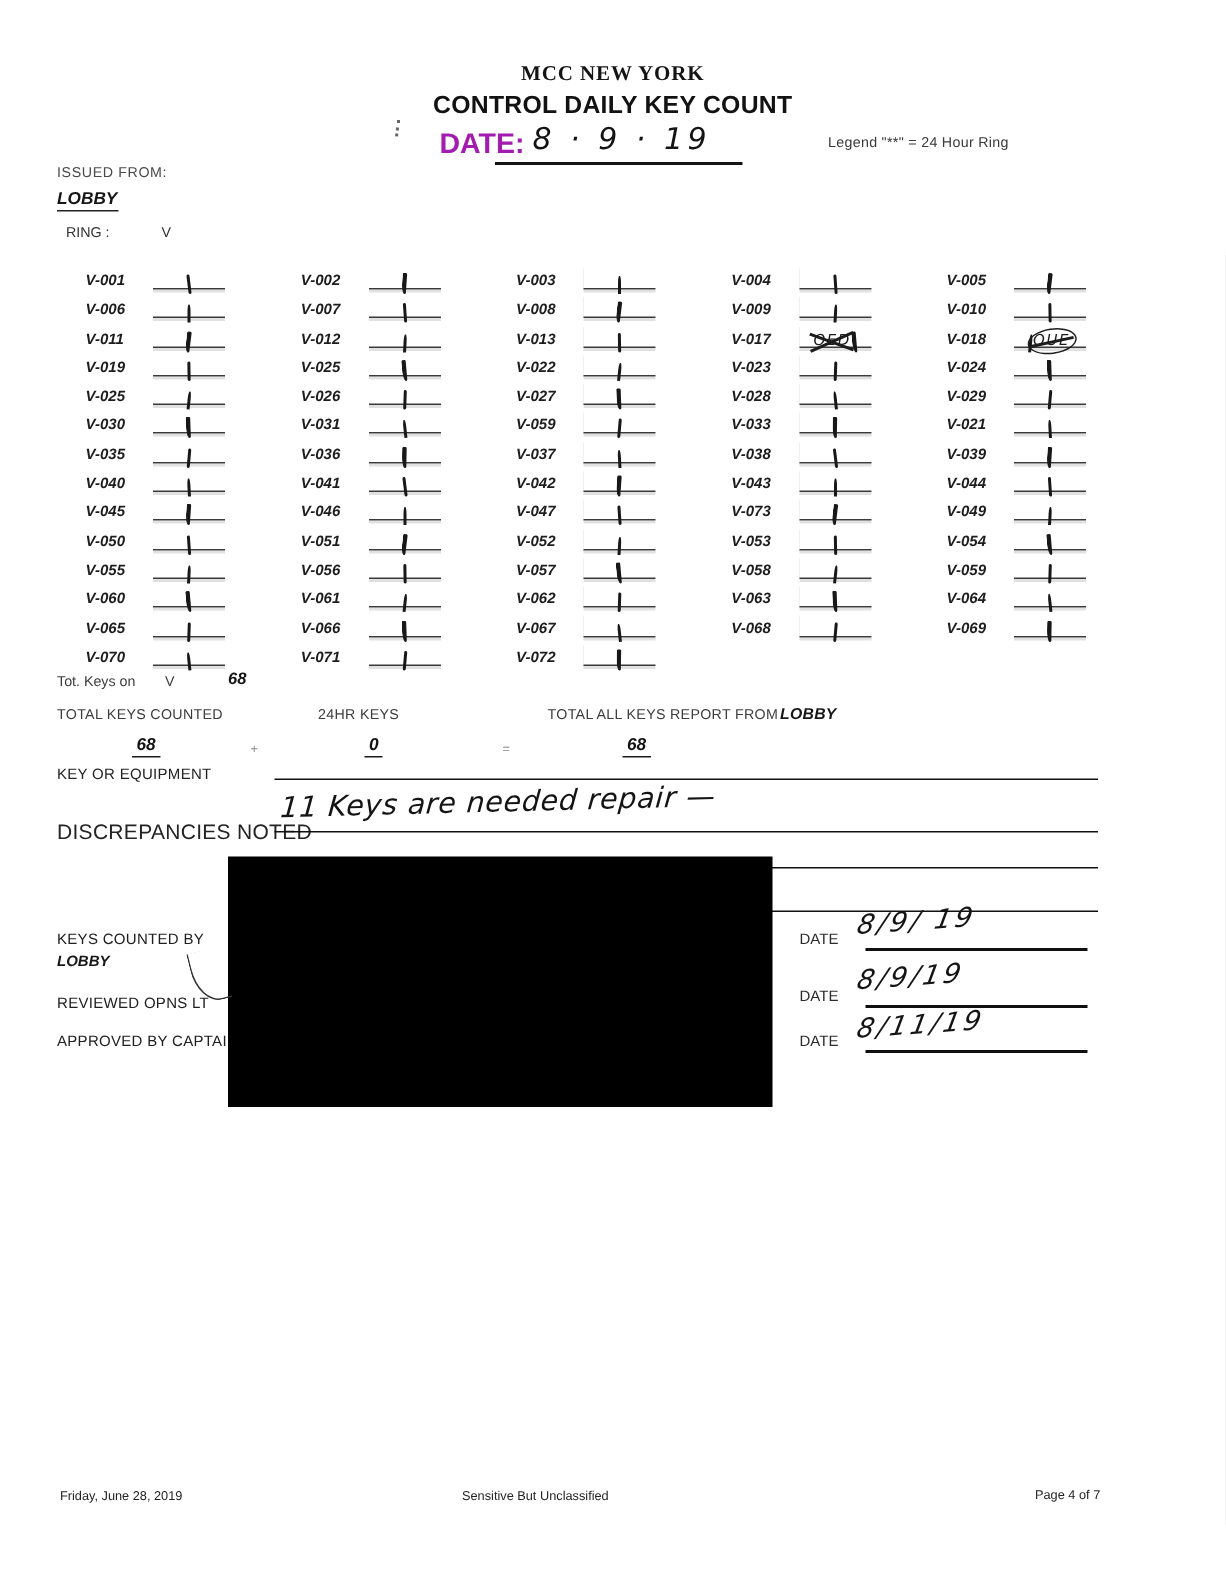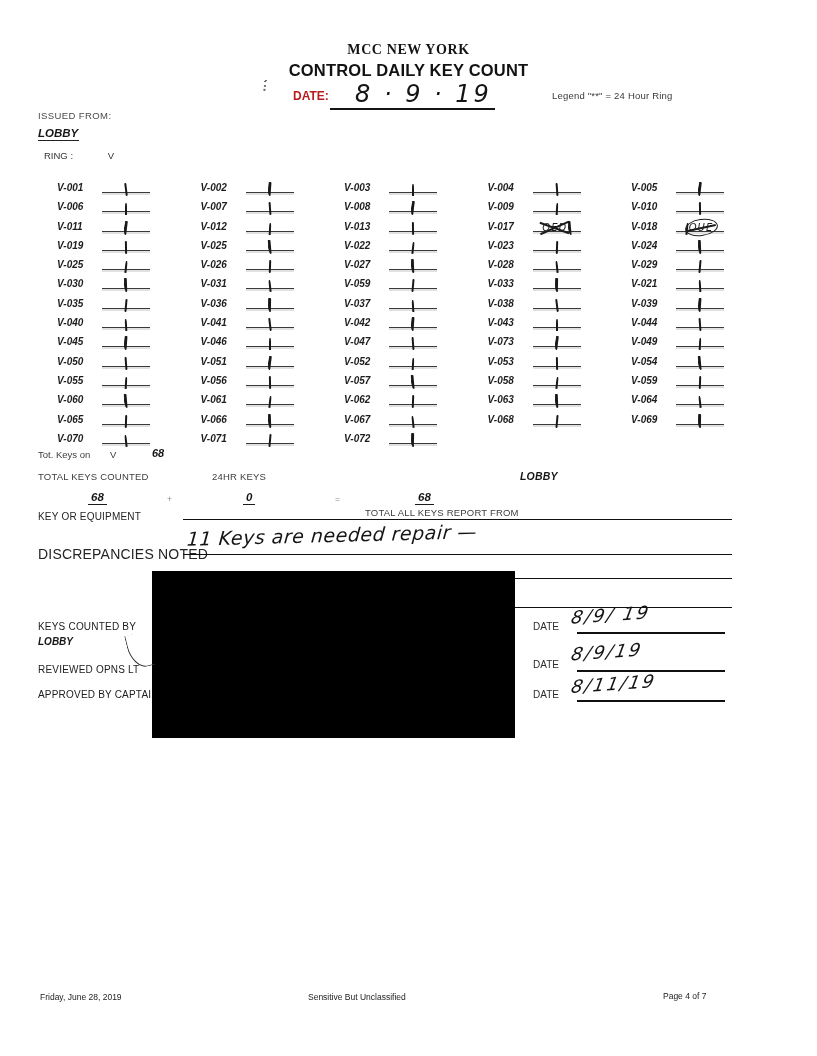--- a/index.html
+++ b/index.html
@@ -5,22 +5,22 @@
   html,body{margin:0;padding:0;background:#e8e8e8;}
   .page{position:relative;width:817px;height:1056px;margin:0 auto;background:#ffffff;
         font-family:"Liberation Sans",sans-serif;color:#1f1f1f;overflow:hidden;}
   .abs{position:absolute;}
 
   
   .title1{top:42px;left:0;width:100%;text-align:center;
           font-family:"Liberation Serif",serif;font-weight:bold;font-size:14px;letter-spacing:.6px;color:#141414;}
   .title2{top:61px;left:0;width:100%;text-align:center;font-weight:bold;font-size:16.5px;letter-spacing:.2px;color:#121212;}
   .date-row{top:86px;left:293px;width:210px;height:28px;}
-  .date-label{font-weight:bold;font-size:12px;color:#b91c1c;}
-  .date-value{position:absolute;left:62px;top:-6px;font-size:24px;letter-spacing:3px;}
+  .date-label{font-weight:bold;font-size:19px;color:#a21caf;}
+  .date-value{position:absolute;left:62px;top:-6px;font-size:20px;letter-spacing:3px;}
   .date-underline{position:absolute;left:37px;top:22px;width:165px;border-top:2px solid #151515;}
   .legend{top:90px;left:552px;font-size:9.5px;color:#3a3a3a;letter-spacing:.2px;}
   .stray{top:80px;left:264px;width:0;height:11px;border-left:2px dotted #666;transform:rotate(7deg);}
 
   
   .issued-label{top:110px;left:38px;font-size:9.5px;color:#4a4a4a;letter-spacing:.4px;}
   .lobby{top:127px;left:38px;font-weight:bold;font-style:italic;font-size:11.5px;color:#161616;
          border-bottom:1.6px solid #222;padding:0 1px 1px 0;}
   .ring-row{top:150px;left:44px;font-size:9.5px;color:#333;}
   .ring-val{margin-left:32px;}
@@ -41,21 +41,21 @@
   .scribble.x::after{transform:rotate(-24deg);}
   .scribble.loop::before{content:"";position:absolute;inset:-3px -4px;border:1.6px solid #1c1c1c;border-radius:50%;transform:rotate(-8deg);}
   .scribble.loop::after{content:"";position:absolute;left:-2px;right:-2px;top:50%;height:1.5px;background:#1c1c1c;transform:rotate(-12deg);}
 
   
   .tot-row{top:449px;left:38px;width:300px;font-size:9.5px;color:#3d3d3d;}
   .tot-ring{position:absolute;left:72px;top:0;}
   .tot-val{position:absolute;left:114px;top:-2px;font-weight:bold;font-style:italic;font-size:11px;color:#141414;}
   .thead-row{top:471px;left:38px;width:740px;font-size:9.5px;color:#3d3d3d;letter-spacing:.2px;}
   .th-hr{position:absolute;left:174px;top:0;}
-  .th-all{position:absolute;left:327px;top:0;margin-top:36px;}
+  .th-all{position:absolute;left:327px;top:0;}
   .th-lobby{position:absolute;left:482px;top:-1px;font-weight:bold;font-style:italic;font-size:10.5px;color:#161616;}
   .tvals-row{top:491px;left:38px;width:740px;height:18px;}
   .tval{position:absolute;top:0;font-weight:bold;font-style:italic;font-size:11.5px;color:#131313;
         border-bottom:1.7px solid #1b1b1b;padding:0 3px 1px 3px;}
   .tv1{left:50px;} .tv0{left:205px;} .tv2{left:377px;}
   .top{position:absolute;top:3px;font-size:8.5px;color:#8a8a8a;}
   .topplus{left:129px;} .topeq{left:297px;}
 
   
   .keyequip{top:511px;left:38px;font-size:10px;color:#242424;letter-spacing:.2px;}
@@ -77,21 +77,21 @@
   .hd1{top:604px;} .hd2{top:641px;} .hd3{top:673px;}
   .sig-curve{top:633px;left:128px;width:22px;height:34px;border-left:1.6px solid #333;border-bottom:1.4px solid #333;
              border-radius:0 0 0 70%;transform:rotate(-14deg);z-index:6;}
 
   .redaction{top:571px;left:152px;width:363px;height:167px;background:#000;z-index:5;}
 
   
   .footer{font-size:8.5px;color:#232323;}
   .f-left{top:992px;left:40px;}
   .f-center{top:992px;left:308px;}
-  .f-right{top:991px;left:663px;}
+  .f-right{top:991px;left:690px;}
 </style>
 </head>
 <body>
 
 <div class="page">
 
   <div class="abs stray"></div>
   <div class="abs title2">CONTROL DAILY KEY COUNT</div>
   <div class="abs title1">MCC NEW YORK</div>
 

